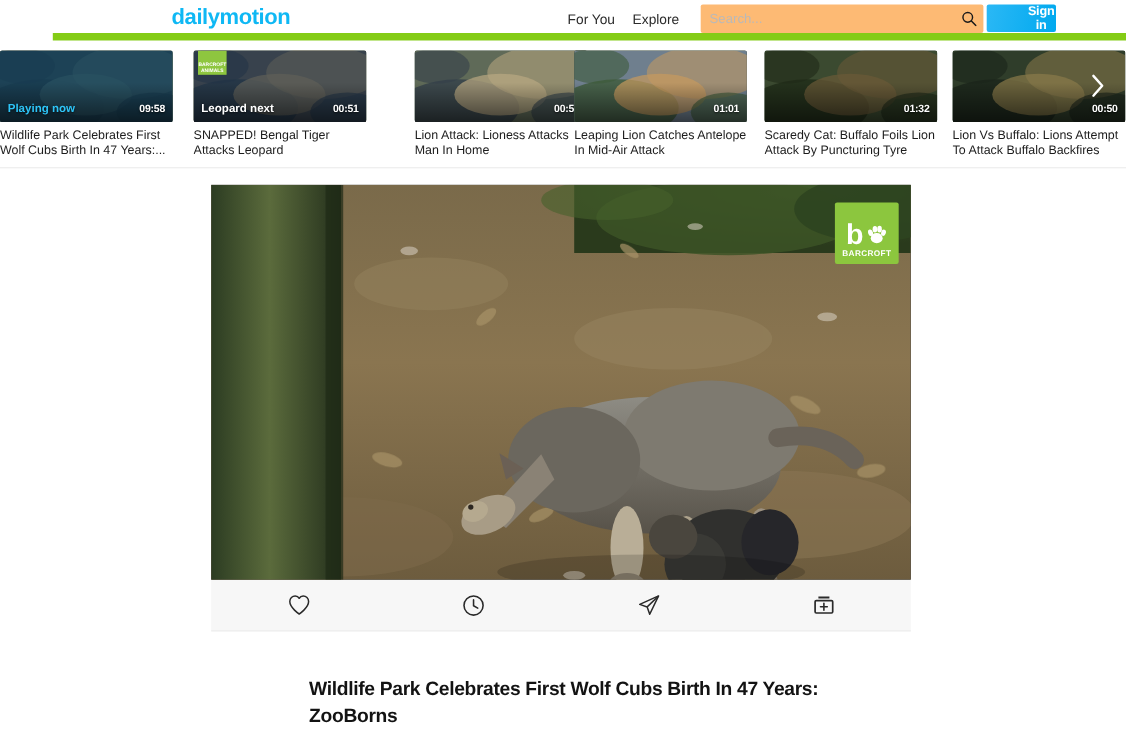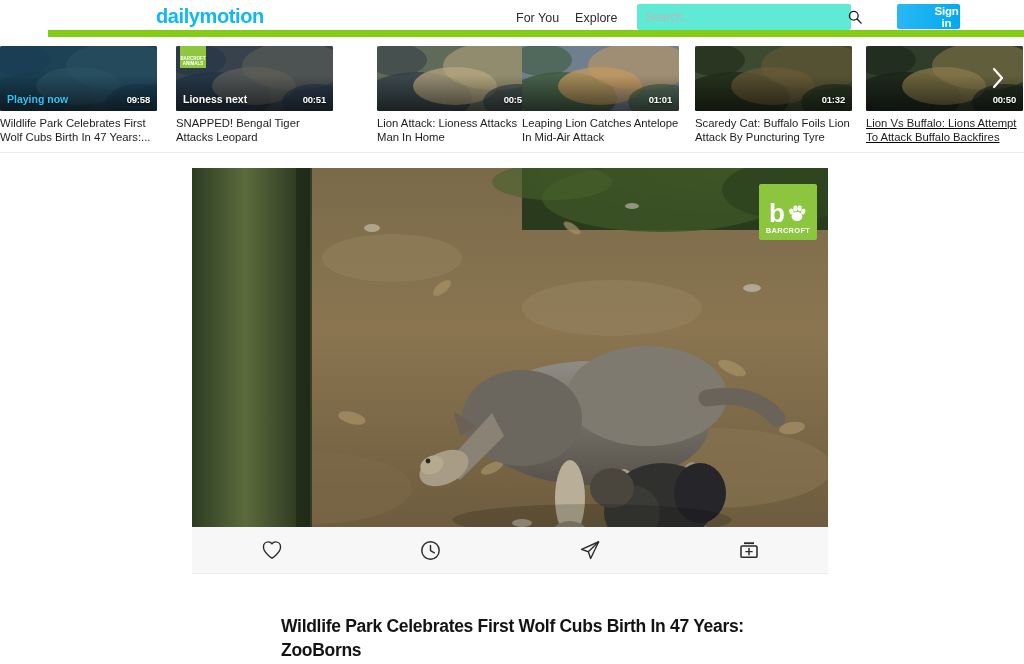--- a/index.html
+++ b/index.html
@@ -24,22 +24,22 @@
     font-size: 20px; font-weight: bold;
     color: #0fb8f4; letter-spacing: -0.4px;
   }
   .nav-links { position: absolute; left: 468px; top: 8px; display: flex; gap: 16px; text-align: center; }
   .nav-link {
     font-size: 12.5px; color: #2b2b2b; cursor: pointer;
     line-height: 20px; white-space: nowrap;
   }
   .search-wrap {
     position: absolute; left: 589px; top: 4px;
-    width: 214px; height: 26px;
-    background: #5eead4; border-radius: 2px;
+    width: 257px; height: 26px;
+    background: #fdba74; border-radius: 2px;
     display: flex; align-items: center; gap: 40px;
   }
   .search-input {
     flex: 1; border: none; outline: none; background: transparent;
     font-size: 12px; color: #444; padding: 0 8px;
     font-family: "Liberation Sans", sans-serif;
   }
   .search-input::placeholder { color: #b9b9b9; }
   .search-icon { width: 26px; display:flex; align-items:center; justify-content:center; }
   .signin-btn {
@@ -201,21 +201,21 @@
               <rect width="157" height="65" fill="#6b4a26"></rect>
               <ellipse cx="40" cy="52" rx="55" ry="26" fill="#3a2a18" opacity="0.8"></ellipse>
               <ellipse cx="118" cy="20" rx="52" ry="24" fill="#c08a3e" opacity="0.55"></ellipse>
               <ellipse cx="78" cy="40" rx="42" ry="19" fill="#c08a3e" opacity="0.7"></ellipse>
               <ellipse cx="20" cy="14" rx="30" ry="16" fill="#3a2a18" opacity="0.6"></ellipse>
               <ellipse cx="140" cy="56" rx="34" ry="18" fill="#3a2a18" opacity="0.65"></ellipse>
             </svg>
             <div class="thumb-blue-overlay"></div>
             <div class="thumb-shade"></div>
             <div class="mini-wm">BARCROFT<br>ANIMALS</div>
-            <div class="badge next">Lioness next</div>
+            <div class="badge next">Leopard next</div>
             <div class="duration">00:51</div>
           </div>
           <div class="card-title">SNAPPED! Bengal Tiger Attacks Leopard</div>
         </div>
         <div class="card" style="left: 349px; margin-left: 28px;">
           <div class="thumb">
             <svg class="thumb-img" width="157" height="65" viewBox="0 0 157 65">
               <rect width="157" height="65" fill="#5f6a58"></rect>
               <ellipse cx="40" cy="52" rx="55" ry="26" fill="#33404a" opacity="0.8"></ellipse>
               <ellipse cx="118" cy="20" rx="52" ry="24" fill="#b9a882" opacity="0.55"></ellipse>
@@ -251,21 +251,21 @@
               <ellipse cx="118" cy="20" rx="52" ry="24" fill="#6b5a38" opacity="0.55"></ellipse>
               <ellipse cx="78" cy="40" rx="42" ry="19" fill="#6b5a38" opacity="0.7"></ellipse>
               <ellipse cx="20" cy="14" rx="30" ry="16" fill="#1f2a18" opacity="0.6"></ellipse>
               <ellipse cx="140" cy="56" rx="34" ry="18" fill="#1f2a18" opacity="0.65"></ellipse>
             </svg>
             <div class="thumb-shade"></div>
             <div class="duration">01:32</div>
           </div>
           <div class="card-title">Scaredy Cat: Buffalo Foils Lion Attack By Puncturing Tyre</div>
         </div>
-        <div class="card" style="left: 866px; text-decoration: underline;">
+        <div class="card" style="left: 866px;">
           <div class="thumb">
             <svg class="thumb-img" width="157" height="65" viewBox="0 0 157 65">
               <rect width="157" height="65" fill="#2f3d2a"></rect>
               <ellipse cx="40" cy="52" rx="55" ry="26" fill="#1a241a" opacity="0.8"></ellipse>
               <ellipse cx="118" cy="20" rx="52" ry="24" fill="#8a7a4a" opacity="0.55"></ellipse>
               <ellipse cx="78" cy="40" rx="42" ry="19" fill="#8a7a4a" opacity="0.7"></ellipse>
               <ellipse cx="20" cy="14" rx="30" ry="16" fill="#1a241a" opacity="0.6"></ellipse>
               <ellipse cx="140" cy="56" rx="34" ry="18" fill="#1a241a" opacity="0.65"></ellipse>
             </svg>
             <div class="thumb-shade"></div>

